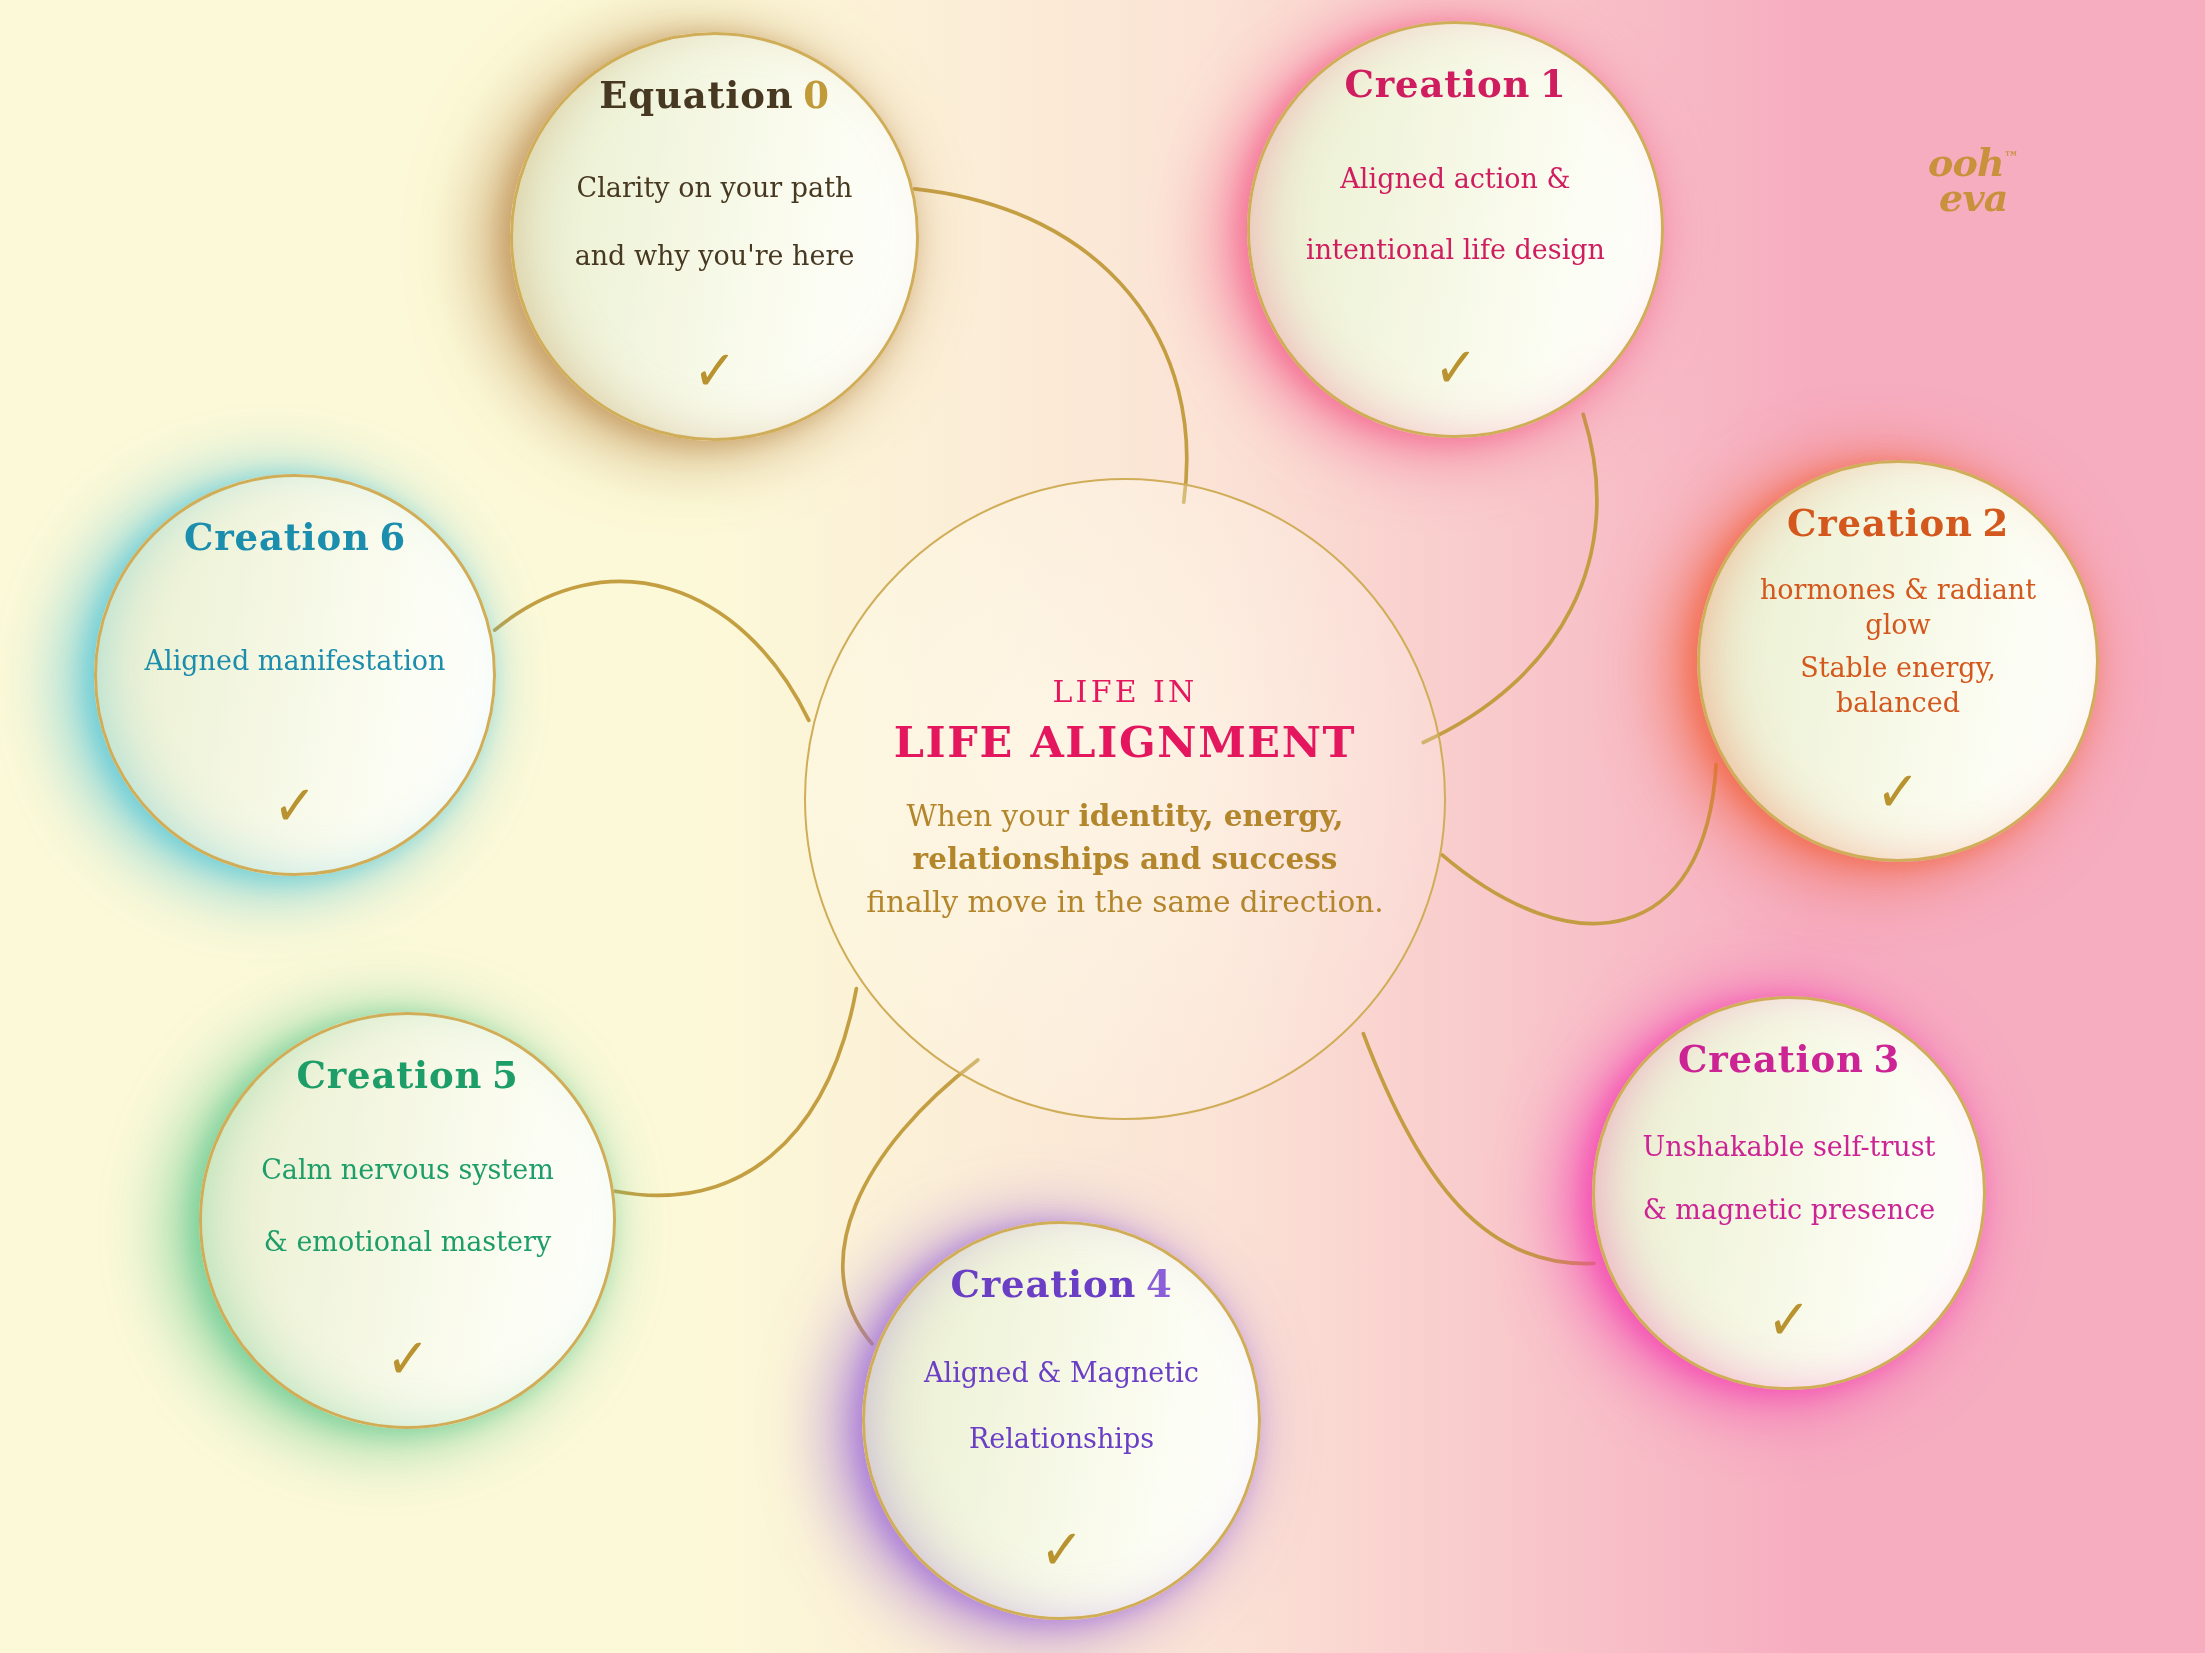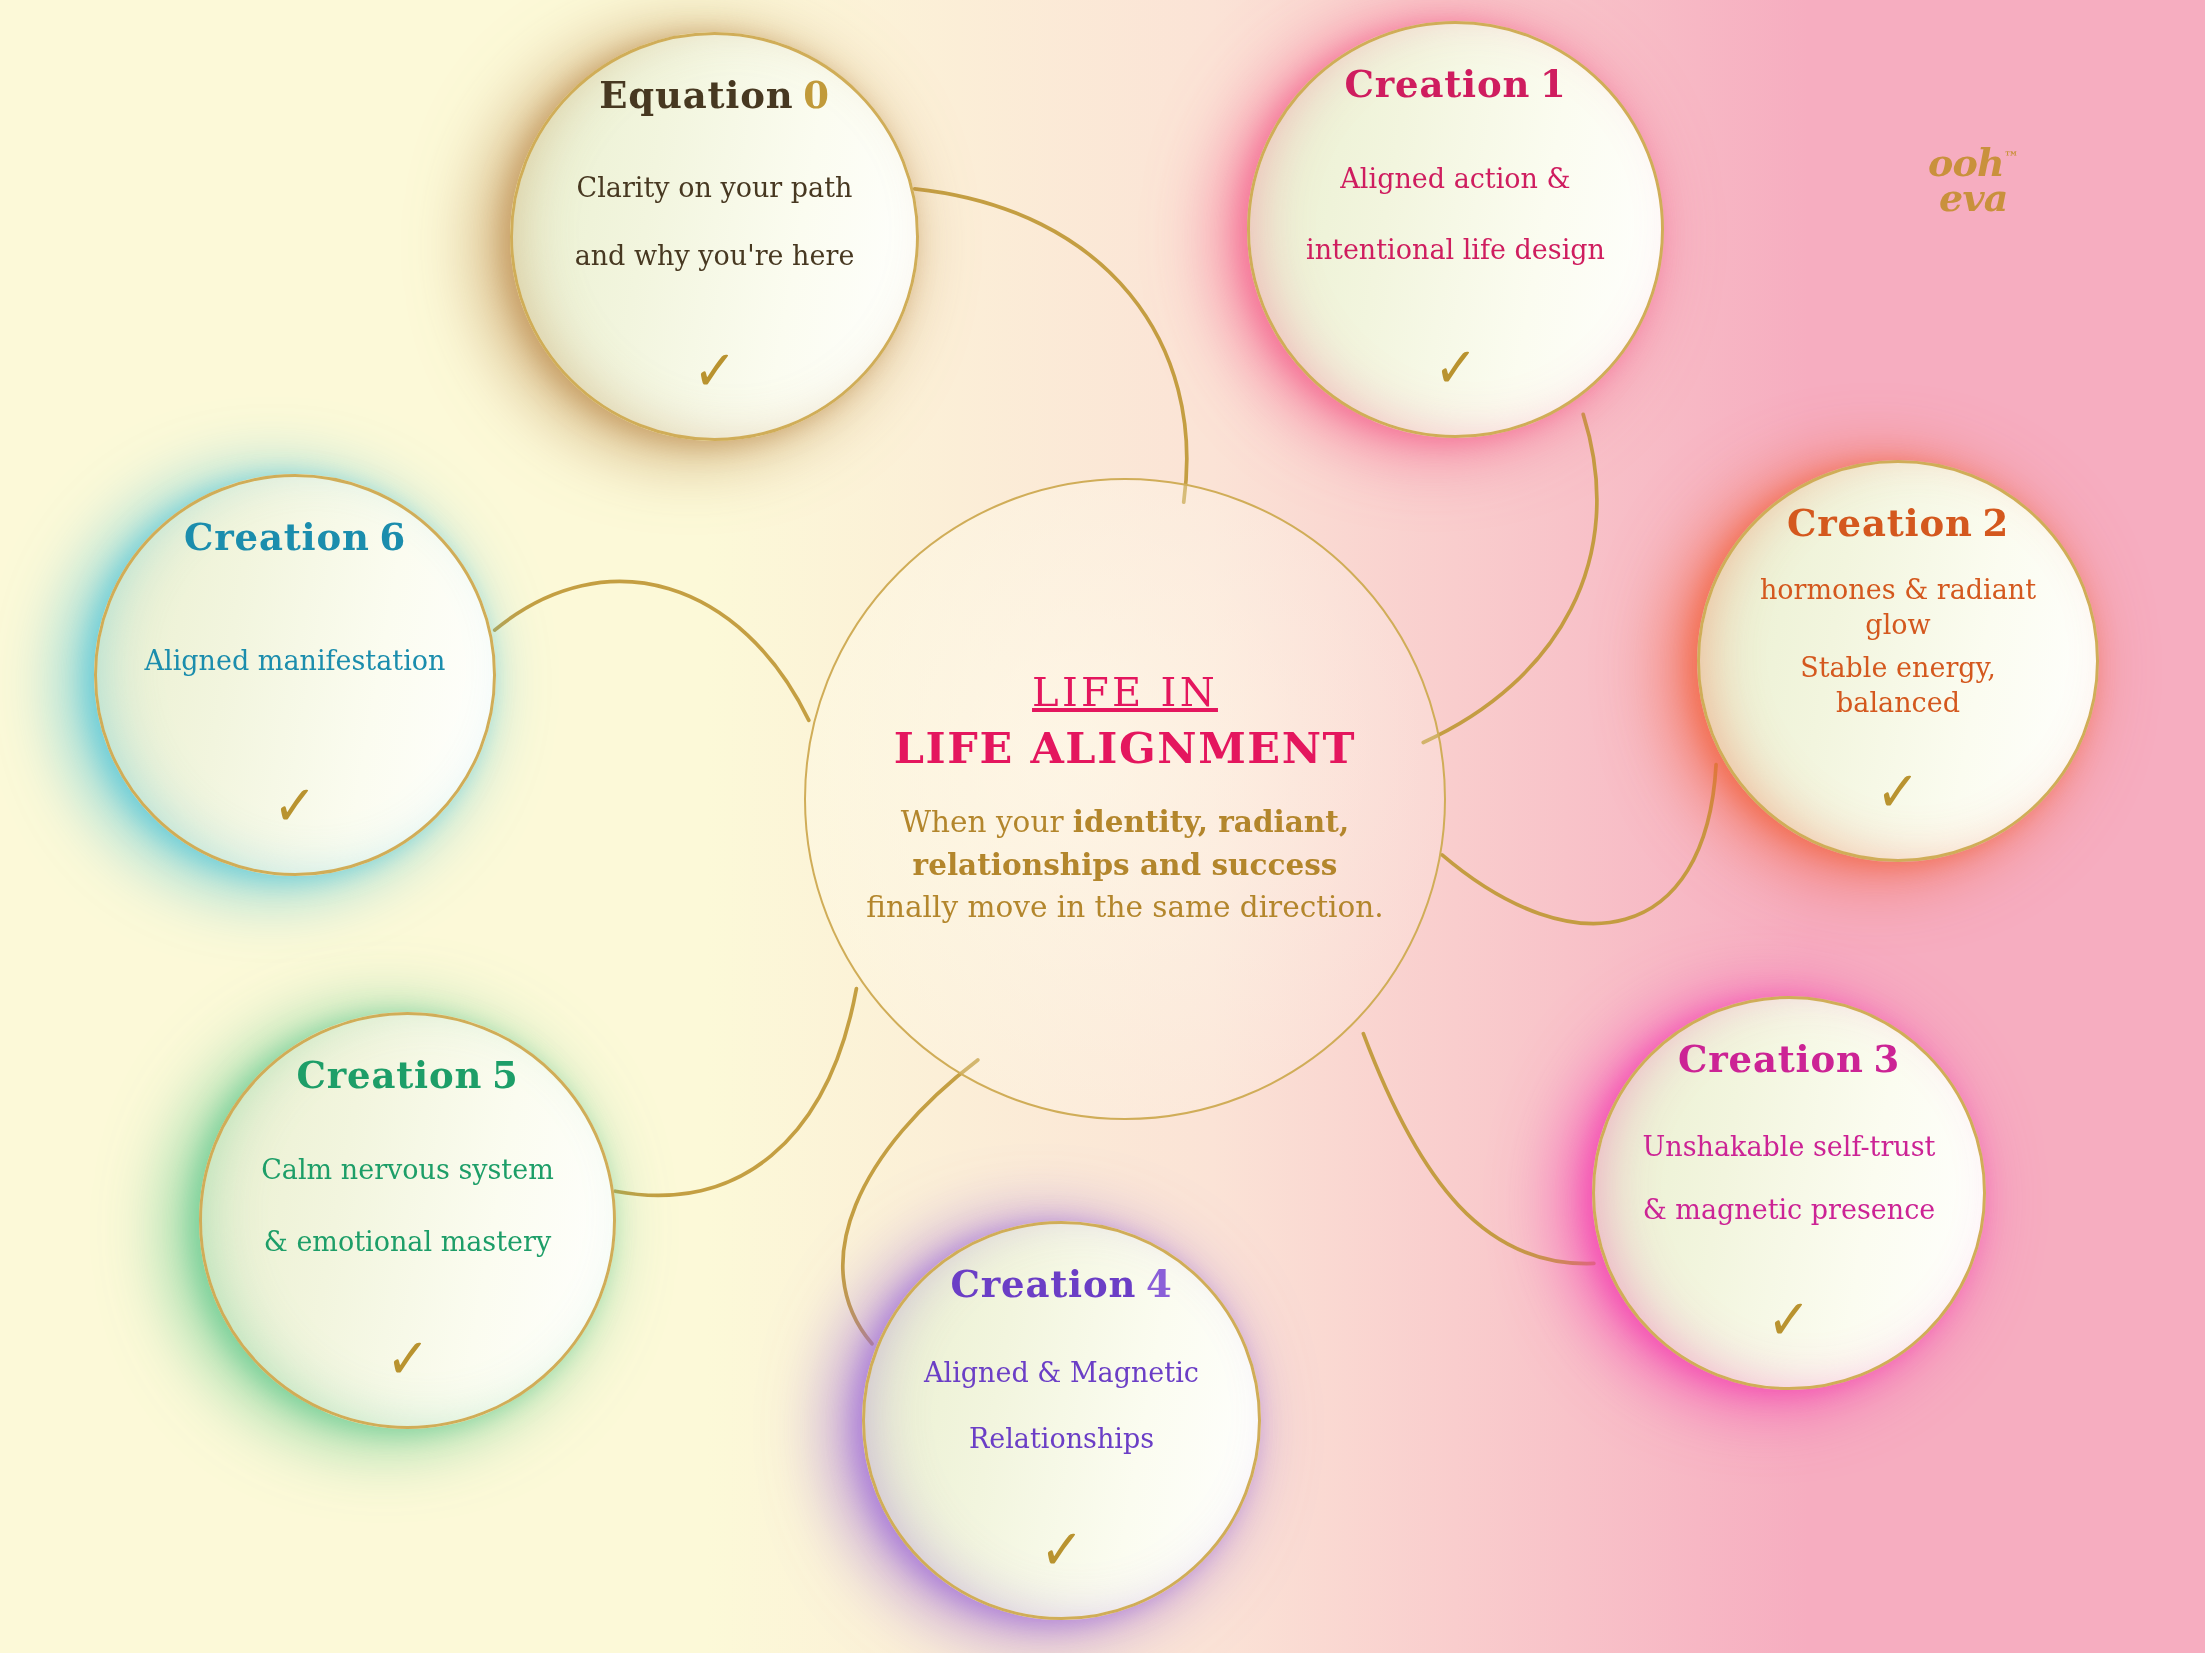--- a/index.html
+++ b/index.html
@@ -48,24 +48,23 @@
       rgba(255,250,236,0.05) 100%);
     display: flex;
     flex-direction: column;
     align-items: center;
     justify-content: center;
     text-align: center;
     z-index: 1;
     padding: 57px;
   }
   .center-title-1 {
-    font-size: 40px;
+    font-size: 30px;
     letter-spacing: 3.3px;
     font-weight: 500;
-    text-decoration: underline;
   }
   .center-title-2 {
     font-size: 43px;
     letter-spacing: 1.6px;
     font-weight: 700;
     margin-top: 8.2px;
   }
   .center-body {
     margin: 28px 0 0 0;
     font-size: 29.5px;
@@ -148,21 +147,21 @@
 
   <div class="brand" style="color: rgb(201, 145, 60);">
     <div class="brand-row"><span>ooh</span><sup class="tm">™</sup></div>
     <div class="brand-row"><span>eva</span></div>
   </div>
 
   <div class="center-circle">
     <div class="center-title-1" style="color: rgb(228, 22, 94);">LIFE IN</div>
     <div class="center-title-2" style="color: rgb(228, 22, 94);">LIFE ALIGNMENT</div>
     <p class="center-body" style="color: rgb(179, 134, 44);">
-      <span>When your </span><strong>identity, radiant,</strong><br>
+      <span>When your </span><strong>identity, energy,</strong><br>
       <strong>relationships and success</strong><br>
       <span>finally move in the same direction.</span>
     </p>
   </div>
 
   <div class="node" style="left: 510px; top: 32px; width: 409px; height: 409px; --accent: #473821; --num: #c19a3a; --glow: 189,141,80;">
     <div class="node-title"><span class="t-word">Equation</span><span class="t-num">0</span></div>
     <div class="node-line">Clarity on your path</div>
     <div class="node-line">and why you're here</div>
     <div class="node-check">✓</div>

